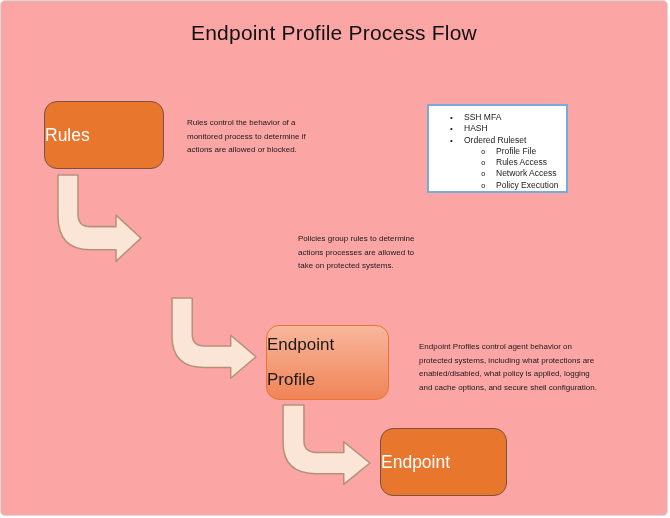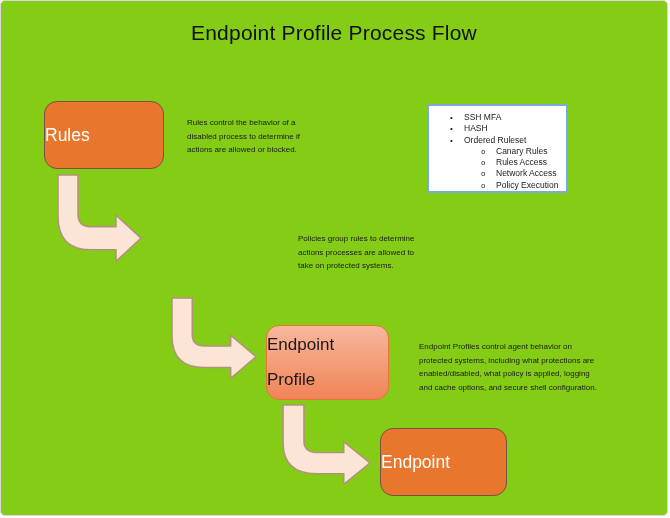--- a/index.html
+++ b/index.html
@@ -3,21 +3,21 @@
 <meta charset="utf-8">
 <style>
   html, body { margin: 0; padding: 0; background: #ffffff; }
   * { box-sizing: border-box; }
 
   .canvas {
     position: relative;
     width: 668px;
     height: 516px;
     margin: 0;
-    background: #84cc16;
+    background: #fca5a5;
     border: 1px solid #d8d8d8;
     border-radius: 5px;
     font-family: "Liberation Sans", sans-serif;
     overflow: hidden;
   }
 
   .diagram-title {
     position: absolute;
     top: 20px;
     left: 0;
@@ -123,40 +123,40 @@
   </div>
 
   <svg class="arrow arrow-3" viewBox="0 0 86 95" preserveAspectRatio="none">
     <path d="M 1 1 L 21 1 L 21 38 Q 21 50 33 50 L 59 50 L 59 39 L 84 61 L 59 83 L 59 72 L 33 72 Q 1 72 1 40 Z"></path>
   </svg>
 
   <div class="node node-solid node-endpoint">
     <span>Endpoint</span>
   </div>
 
-  <div class="desc desc-rules">Rules control the behavior of a disabled process to determine if actions are allowed or blocked.</div>
+  <div class="desc desc-rules">Rules control the behavior of a monitored process to determine if actions are allowed or blocked.</div>
   <div class="desc desc-profile">Endpoint Profiles control agent behavior on protected systems, including what protections are enabled/disabled, what policy is applied, logging and cache options, and secure shell configuration.</div>
   <div class="desc desc-policy">Policies group rules to determine actions processes are allowed to take on protected systems.</div>
 
   <div class="ruleset-box">
     <div class="ruleset-row l1">
       <span class="bullet">•</span>
       <span>SSH MFA</span>
     </div>
     <div class="ruleset-row l1">
       <span class="bullet">•</span>
       <span>HASH</span>
     </div>
     <div class="ruleset-row l1">
       <span class="bullet">•</span>
       <span>Ordered Ruleset</span>
     </div>
     <div class="ruleset-row l2">
       <span class="bullet">o</span>
-      <span>Canary Rules</span>
+      <span>Profile File</span>
     </div>
     <div class="ruleset-row l2">
       <span class="bullet">o</span>
       <span>Rules Access</span>
     </div>
     <div class="ruleset-row l2">
       <span class="bullet">o</span>
       <span>Network Access</span>
     </div>
     <div class="ruleset-row l2">

